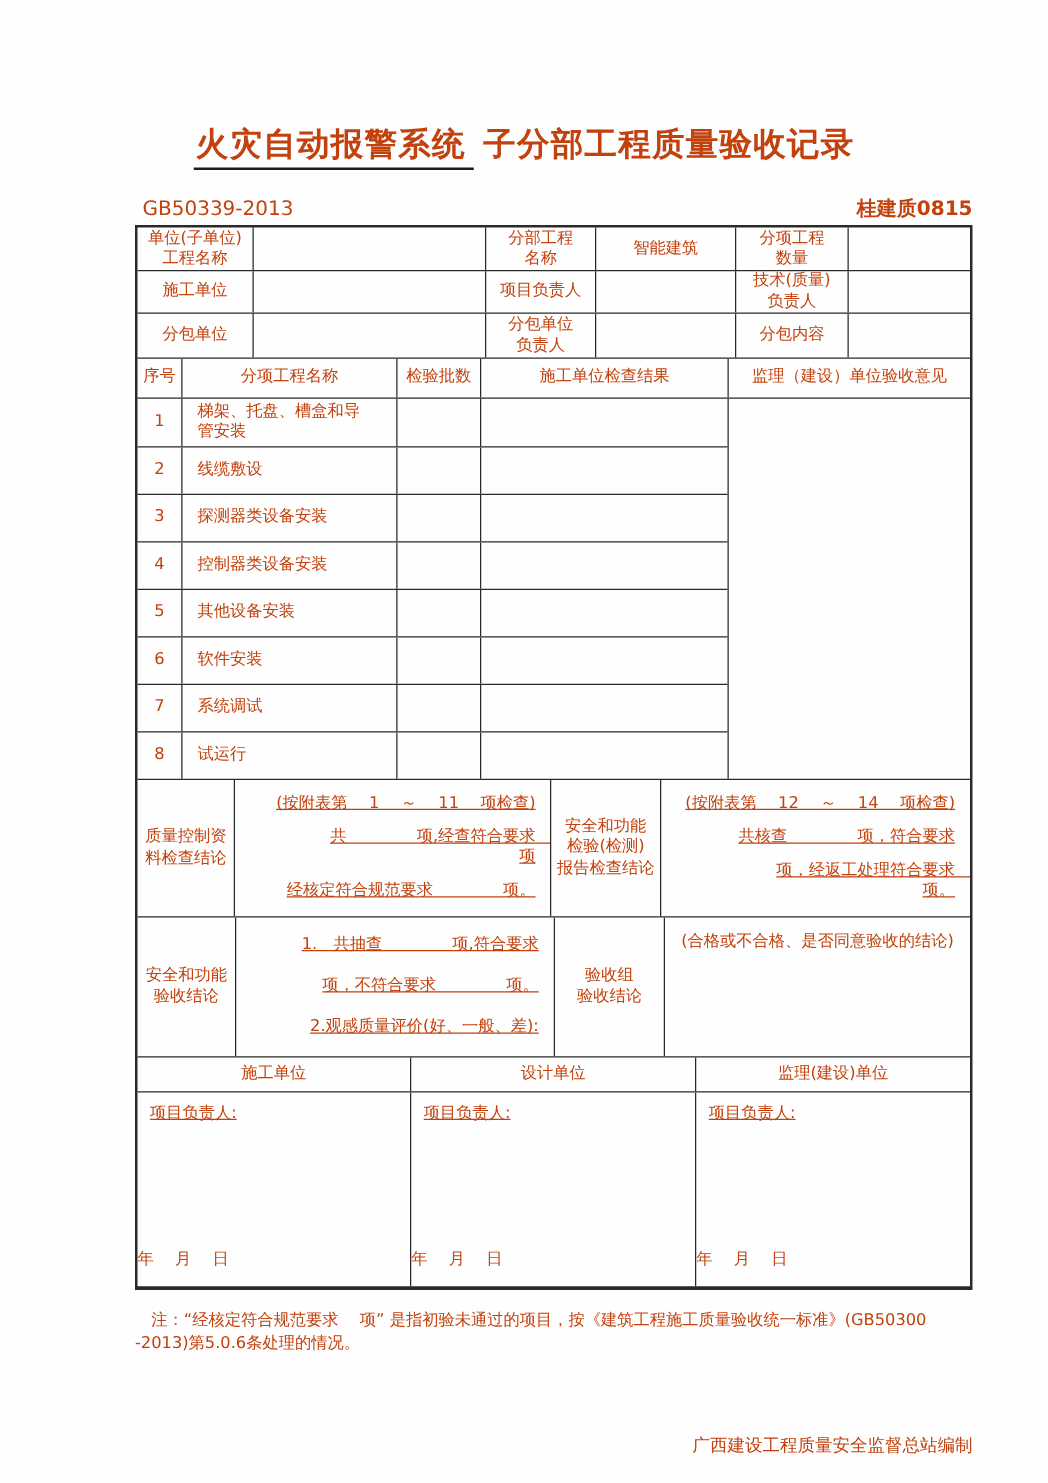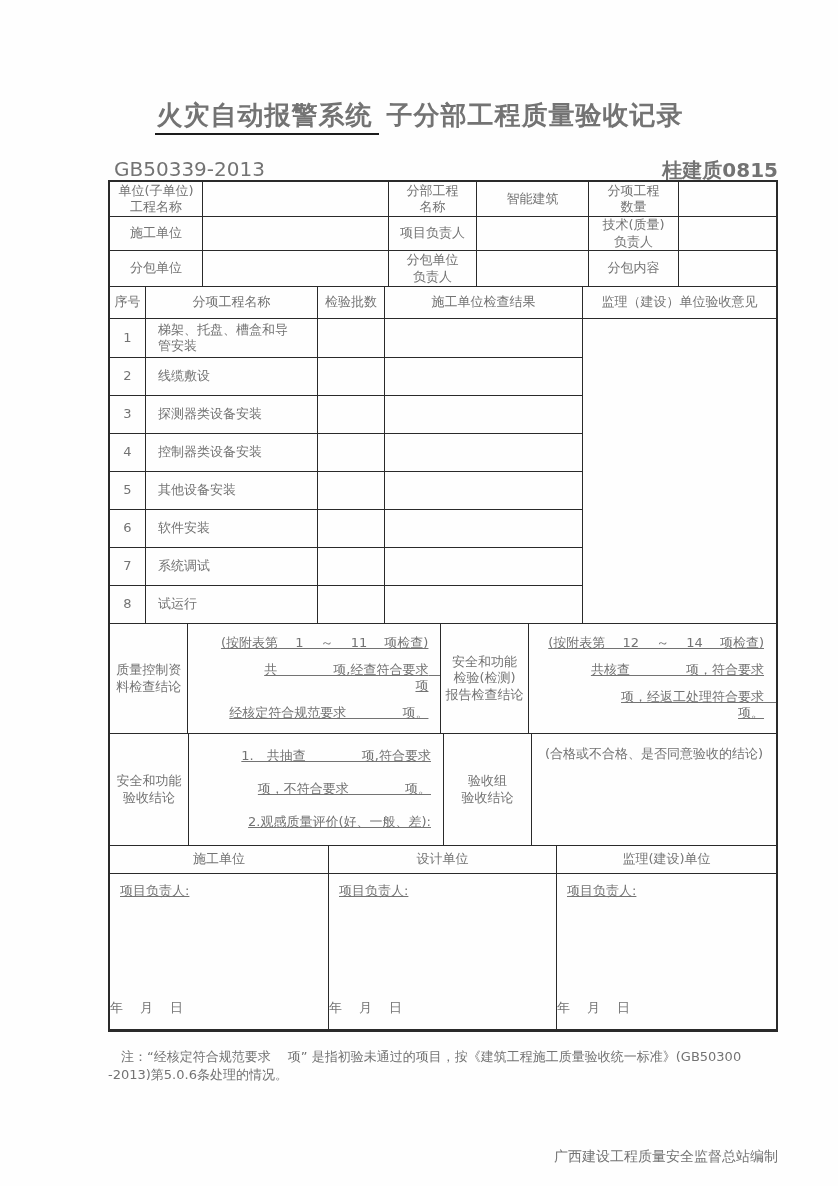--- a/index.html
+++ b/index.html
@@ -1,31 +1,31 @@
 <!DOCTYPE html>
 <html><head>
 <meta charset="utf-8">
 <style>
   * { margin:0; padding:0; box-sizing:border-box; }
   html,body { background:#ffffff; }
   .page {
     position:relative; width:838px; height:1186px; margin:0 auto;
-    background:#fefefe; color:#737373;
+    background:#fefefe; color:#c2410c;
     font-family:"DejaVu Sans","Liberation Sans",sans-serif;
     font-size:13px;
   }
   .title {
     position:absolute; top:98px; left:0; width:100%;
     text-align:center; font-size:26px; font-weight:bold; letter-spacing:1px;
   }
   .title .u { border-bottom:2px solid #1c1c1c; padding:0 6px 3px 2px; }
   .title .rest { margin-left:8px; }
   .meta {
     position:absolute; top:157px; left:114px; right:60px;
-    display:flex; justify-content:space-between; font-size:20px;gap:10px;
+    display:flex; justify-content:space-between; font-size:16px;gap:10px;
   }
   .meta .right { font-weight:bold; }
 
   .form { position:absolute; top:180px; left:108px; width:670px;
           border:2px solid #2a2a2a; border-bottom-width:3px; }
   .trow { display:flex; border-top:1px solid #2a2a2a; }
   .trow:first-child { border-top:none; }
   .tcell { border-left:1px solid #2a2a2a; display:flex; align-items:center;
            justify-content:center; text-align:center; white-space:pre-line;
            line-height:1.25; overflow:hidden; }

